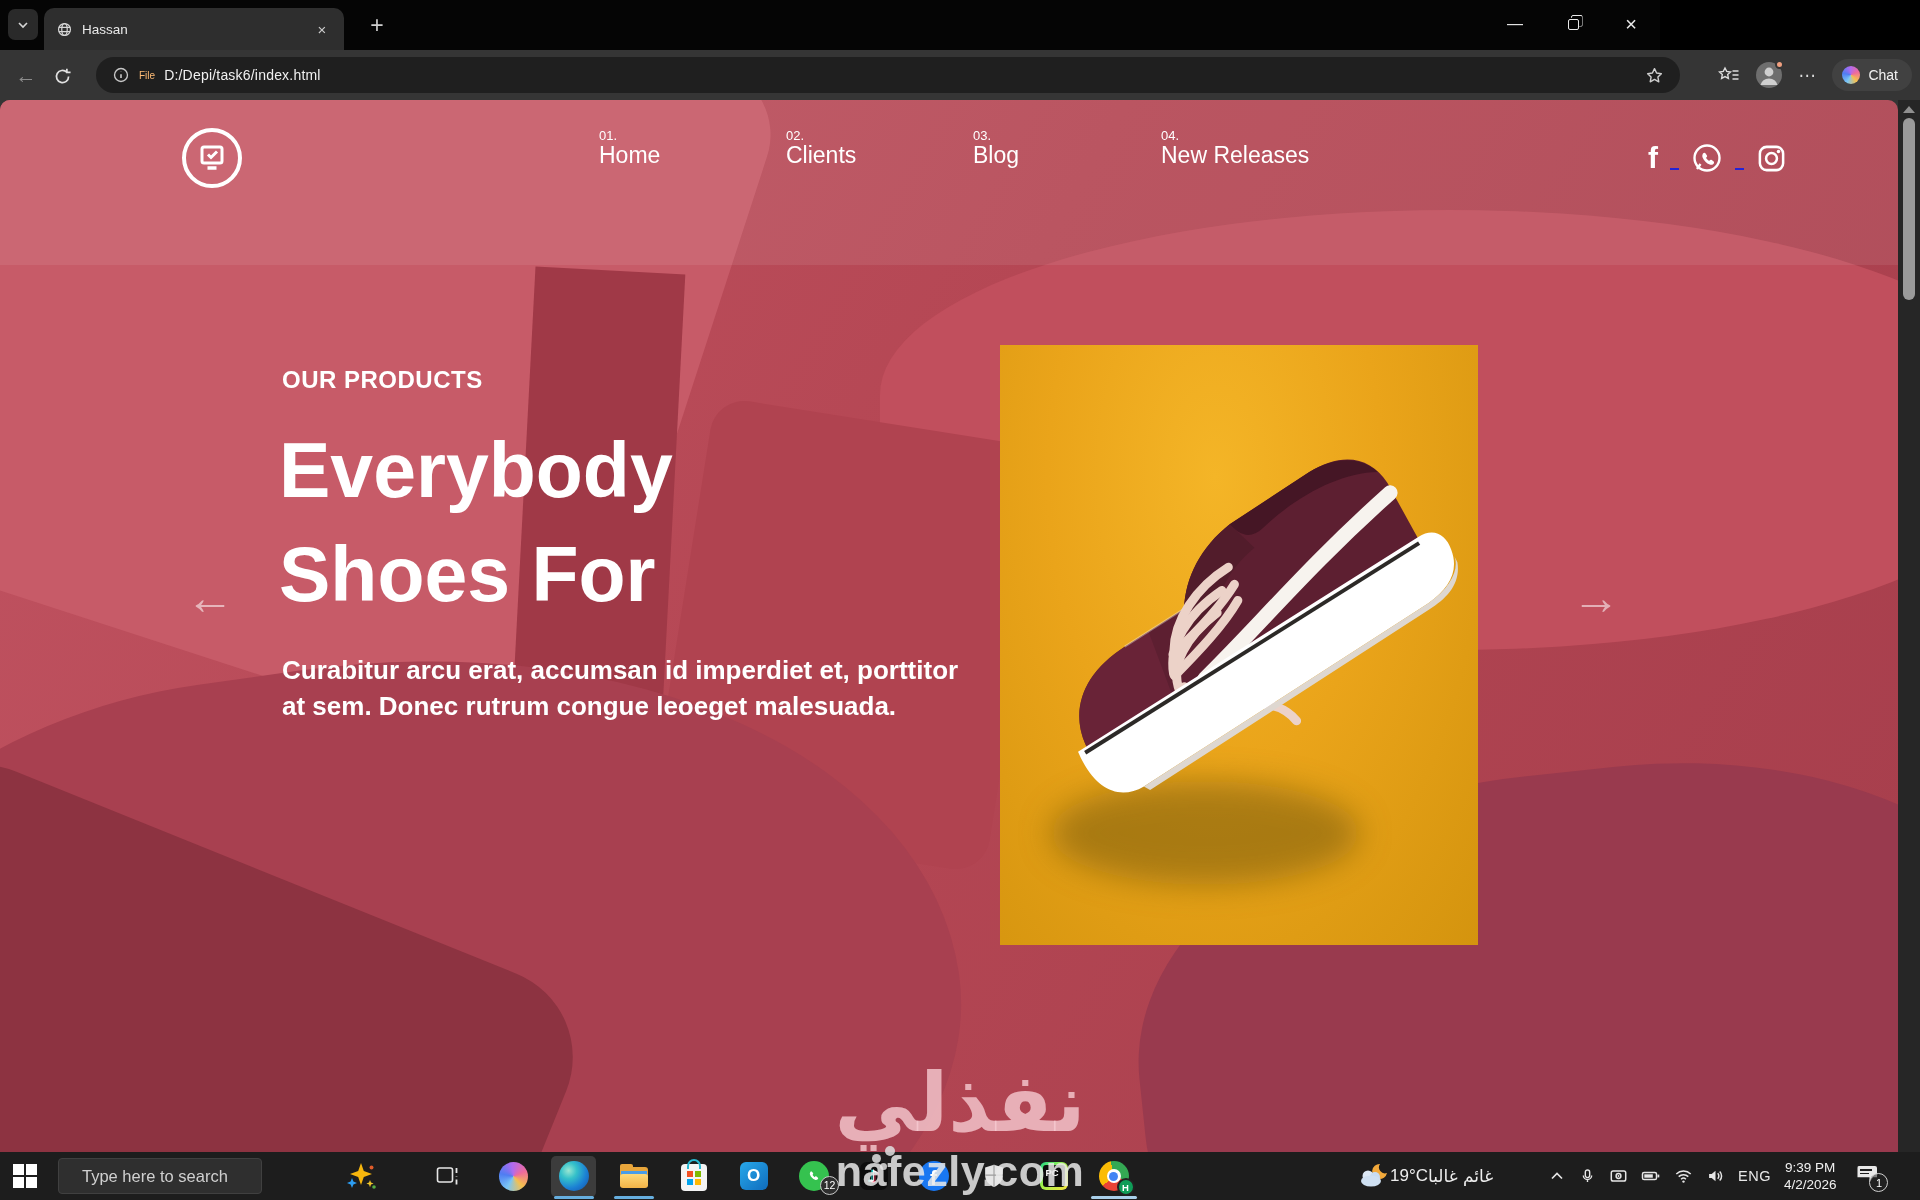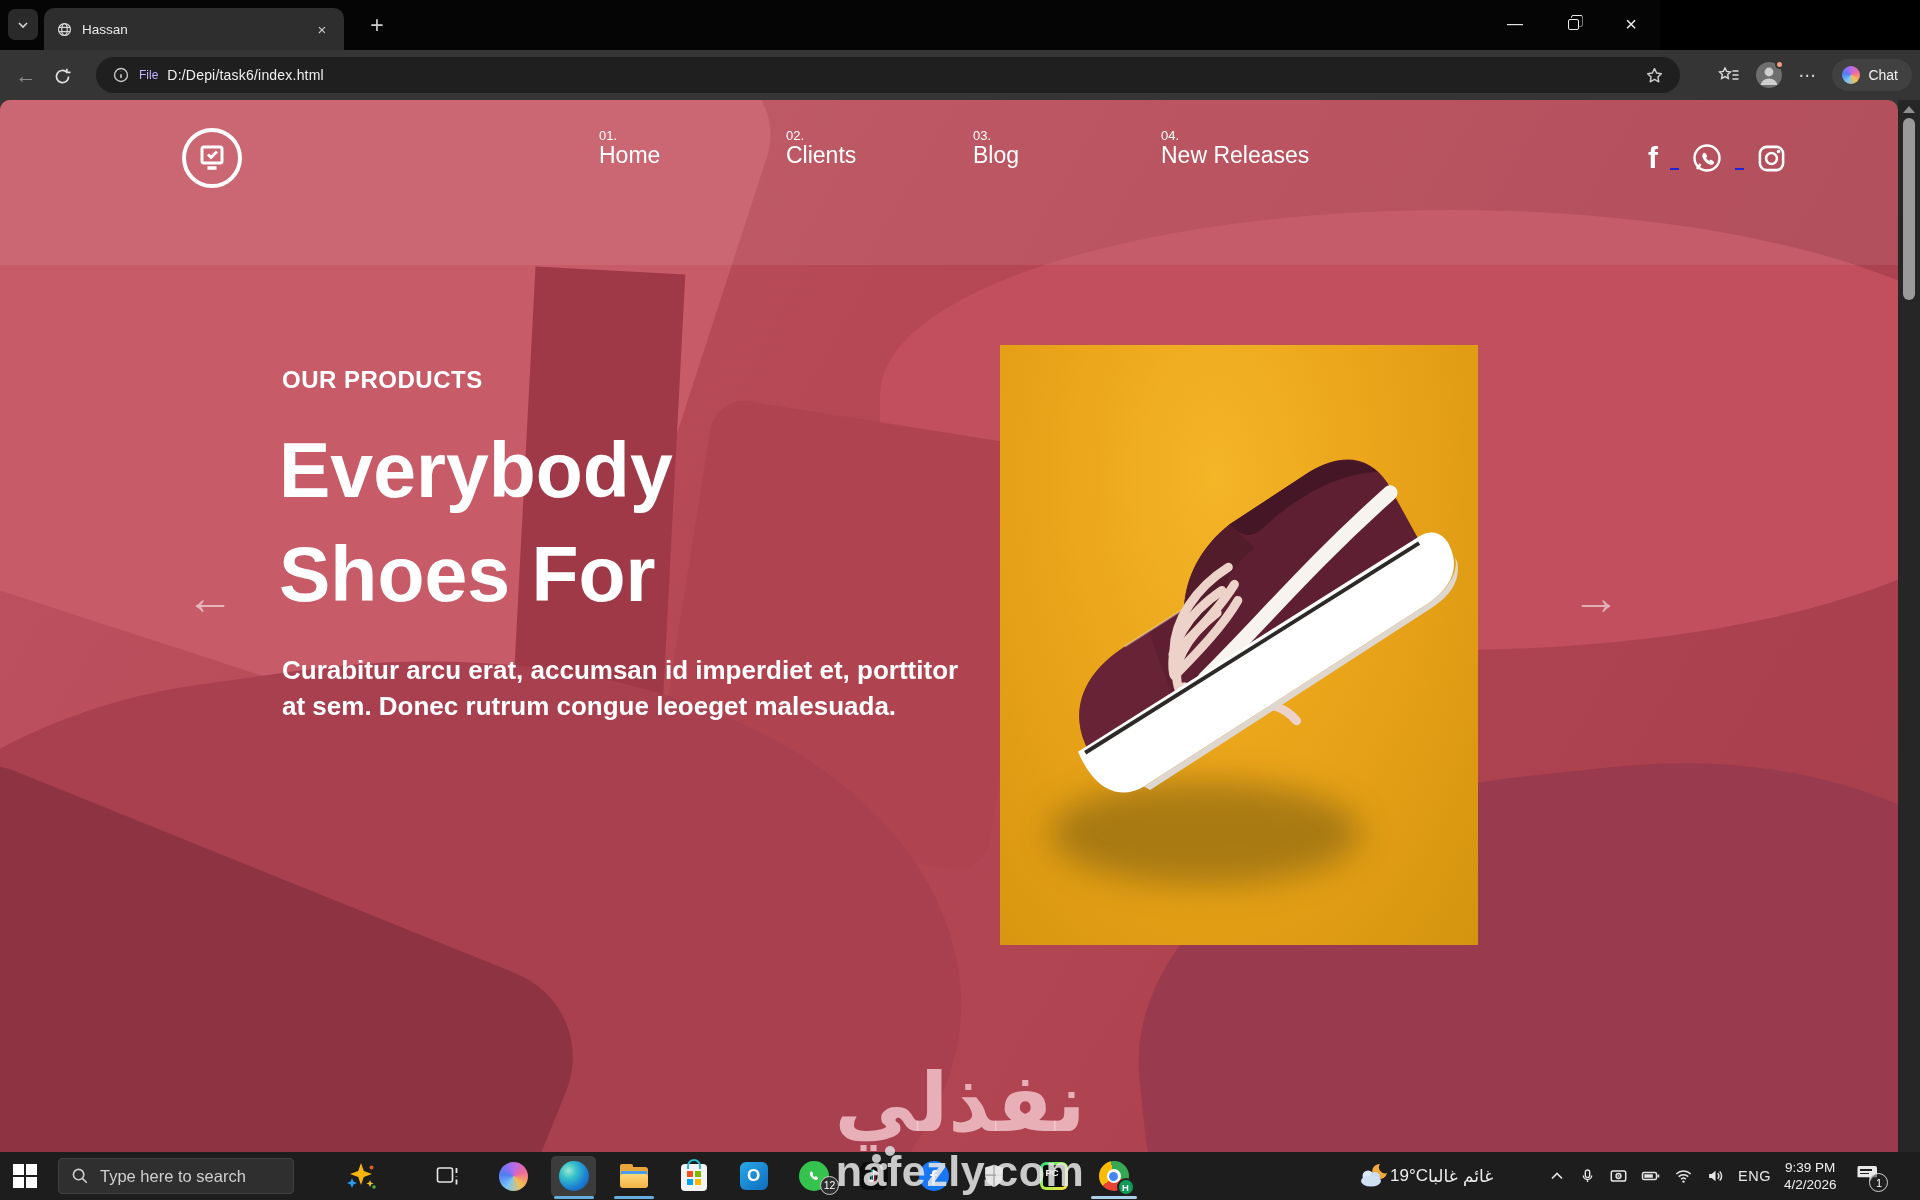--- a/index.html
+++ b/index.html
@@ -24,21 +24,21 @@
   .restore-glyph::before { content:""; position:absolute; left:2px; top:-5px; width:10px; height:10px;
     border:1.5px solid #eaeaea; border-radius:2px;
     clip-path:polygon(0 0,100% 0,100% 100%,72% 100%,72% 28%,0 28%); }
 
   
   .toolbar { position:absolute; top:50px; left:0; width:1920px; height:50px; background:#353535; z-index:20; }
   .nav-ic { position:absolute; top:12px; width:28px; height:28px; display:flex; align-items:center; justify-content:center; }
   .back-arrow { color:#8b8b8b; font-size:21px; }
   .omnibox { position:absolute; left:96px; top:7px; width:1584px; height:36px; background:#1f1f1f;
     border-radius:18px; display:flex; align-items:center; padding:0 16px; gap:9px; }
-  .url-prefix { color:#c4b5fd; font-size:12px; }
+  .url-prefix { color:#fdba74; font-size:10px; }
   .url-text { color:#f0f0f0; font-size:14px; letter-spacing:.2px; }
   .omni-spacer { flex:1; }
   .toolbar-right { position:absolute; right:8px; top:7px; height:36px; display:flex; align-items:center; gap:16px; }
   .avatar { position:relative; width:26px; height:26px; border-radius:50%; background:#6e6e6e; overflow:visible; }
   .avatar-dot { position:absolute; right:-2px; top:-2px; width:9px; height:9px; border-radius:50%;
     background:#f0a080; border:2px solid #353535; }
   .more-dots { color:#dcdcdc; font-size:17px; letter-spacing:1px; }
   .chat-pill { height:32px; border-radius:16px; background:#414141; display:flex; align-items:center;
     gap:8px; padding:0 14px 0 10px; }
   .copilot-logo { width:18px; height:18px; border-radius:50%;
@@ -98,21 +98,21 @@
   .wm-en { position:absolute; left:0; width:1920px; top:1147px; text-align:center; font-size:43px; font-weight:bold;
     color:rgba(233,233,233,.85); letter-spacing:.5px; }
   .wm-dots { position:absolute; left:872px; top:1146px; width:30px; height:26px; }
   .wm-dots i { position:absolute; border-radius:50%; background:rgba(225,225,225,.85); }
 
   
   .taskbar { position:absolute; left:0; bottom:0; width:1920px; height:48px; background:#1d1d1d; z-index:50; }
   .start { position:absolute; left:13px; top:12px; width:24px; height:24px; display:grid;
     grid-template-columns:11px 11px; grid-template-rows:11px 11px; gap:2px; }
   .start i { background:#ffffff; }
-  .tb-search { position:absolute; left:58px; top:6px; width:236px; height:36px; background:#2f2f2f;
+  .tb-search { position:absolute; left:58px; top:6px; width:204px; height:36px; background:#2f2f2f;
     border:1px solid #404040; border-radius:4px; display:flex; align-items:center; gap:11px; padding:0 12px; }
   .tb-search input { background:transparent; border:none; outline:none; color:#d6d6d6; font-size:16.5px; width:180px;
     font-family:"Liberation Sans",sans-serif; }
   .tb-search input::placeholder { color:#d0d0d0; opacity:1; }
   .sparkle-btn { position:absolute; left:344px; top:8px; width:34px; height:32px; }
   .taskview-btn { position:absolute; left:436px; top:13px; width:24px; height:22px; }
   .tb-apps { position:absolute; left:498px; top:0; height:48px; display:flex; align-items:center; gap:29px; }
   .app { position:relative; width:31px; height:31px; display:flex; align-items:center; justify-content:center; flex:none; }
   .underline { position:absolute; bottom:-7px; left:50%; transform:translateX(-50%); width:40px; height:3px;
     border-radius:2px; background:#66aede; }

